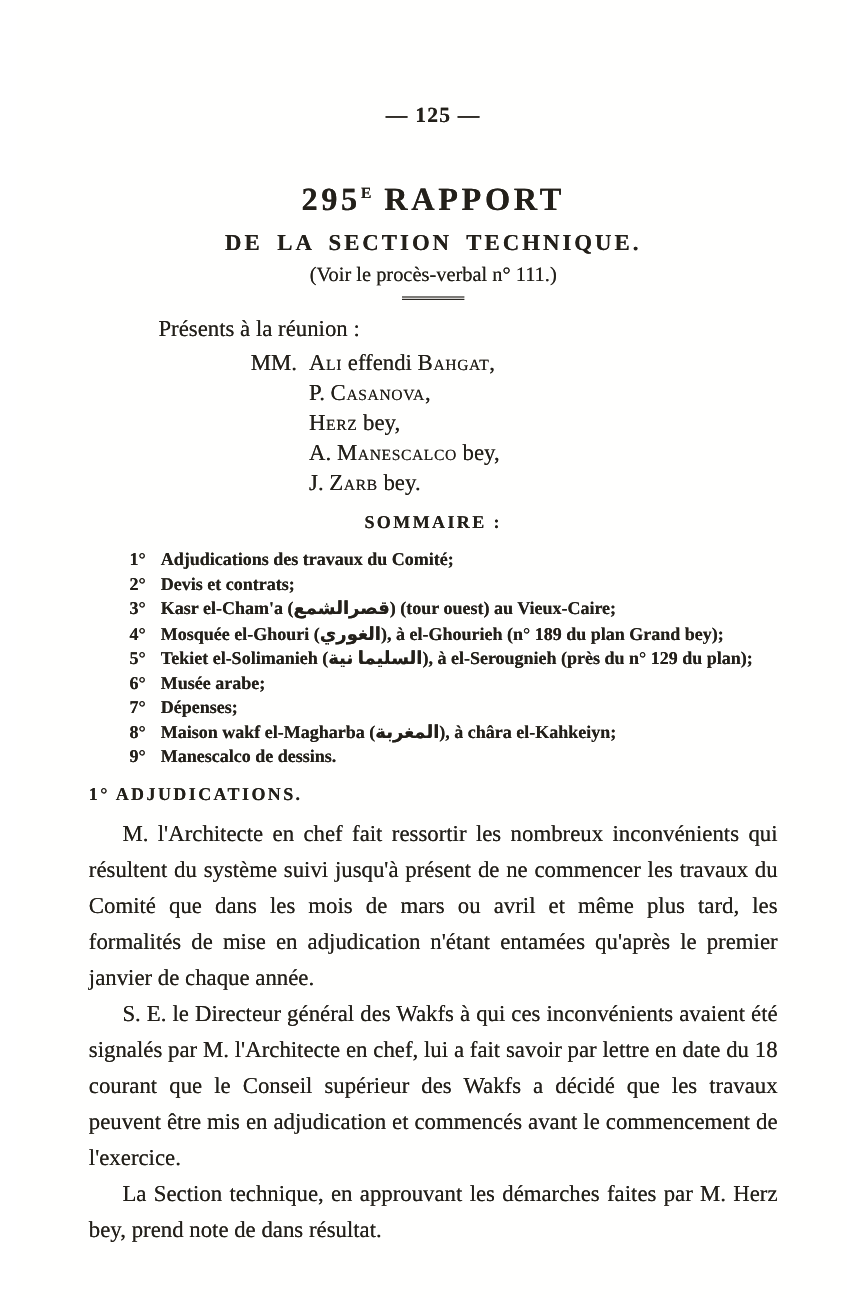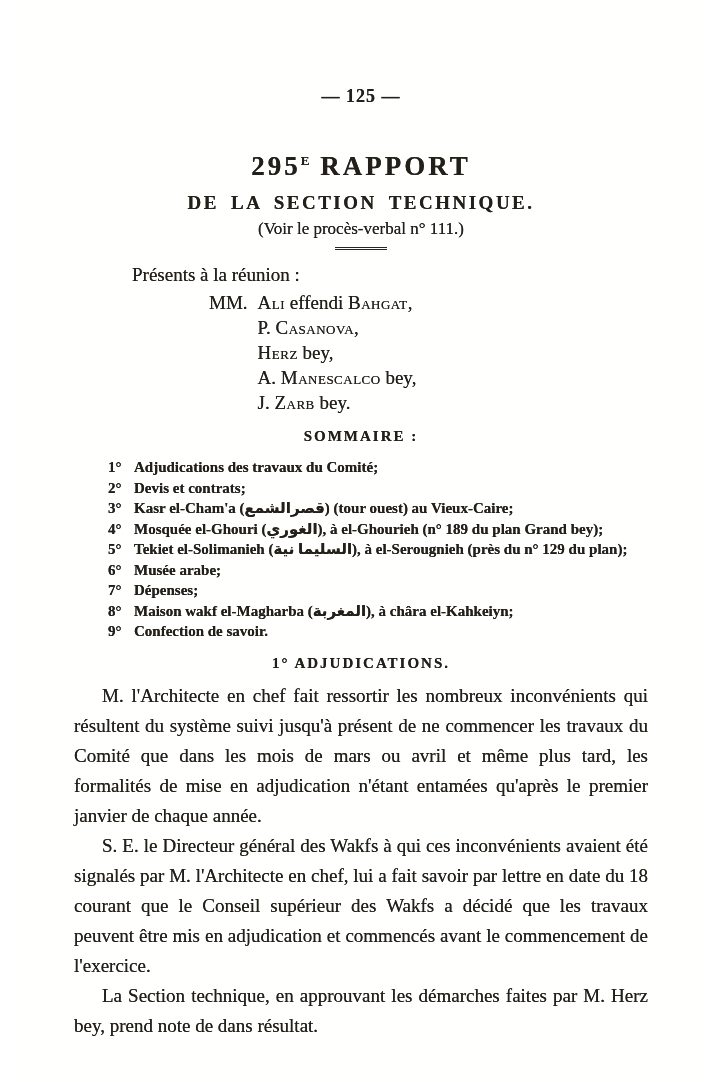--- a/index.html
+++ b/index.html
@@ -104,21 +104,21 @@
     flex: none;
     width: 26px;
   }
   .item-text {
     flex: 1;
     font-family: "Liberation Serif", "DejaVu Sans", serif;
   }
 
   .section-heading {
     margin-top: 13px;
-    text-align: center;
+    text-align: left;
     font-size: 15px;
     font-weight: bold;
     letter-spacing: 2px;
   }
 
   .body-text {
     margin-top: 9px;
     font-size: 19px;
     line-height: 30px;
     text-align: justify;
@@ -201,21 +201,21 @@
         <span class="item-text">Dépenses;</span>
       </div>
 
       <div class="sommaire-item">
         <span class="item-num">8°</span>
         <span class="item-text">Maison wakf el-Magharba (المغربة), à châra el-Kahkeiyn;</span>
       </div>
 
       <div class="sommaire-item">
         <span class="item-num">9°</span>
-        <span class="item-text">Confection de savoir.</span>
+        <span class="item-text">Manescalco de dessins.</span>
       </div>
     </div>
 
   <div class="section-heading"><span>1°</span> <span>ADJUDICATIONS.</span></div>
 
   <div class="body-text">
 
       <p class="para">M. l'Architecte en chef fait ressortir les nombreux inconvénients qui résultent du système suivi jusqu'à présent de ne commencer les travaux du Comité que dans les mois de mars ou avril et même plus tard, les formalités de mise en adjudication n'étant entamées qu'après le premier janvier de chaque année.</p>
 
       <p class="para">S. E. le Directeur général des Wakfs à qui ces inconvénients avaient été signalés par M. l'Architecte en chef, lui a fait savoir par lettre en date du 18 courant que le Conseil supérieur des Wakfs a décidé que les travaux peuvent être mis en adjudication et commencés avant le commencement de l'exercice.</p>

